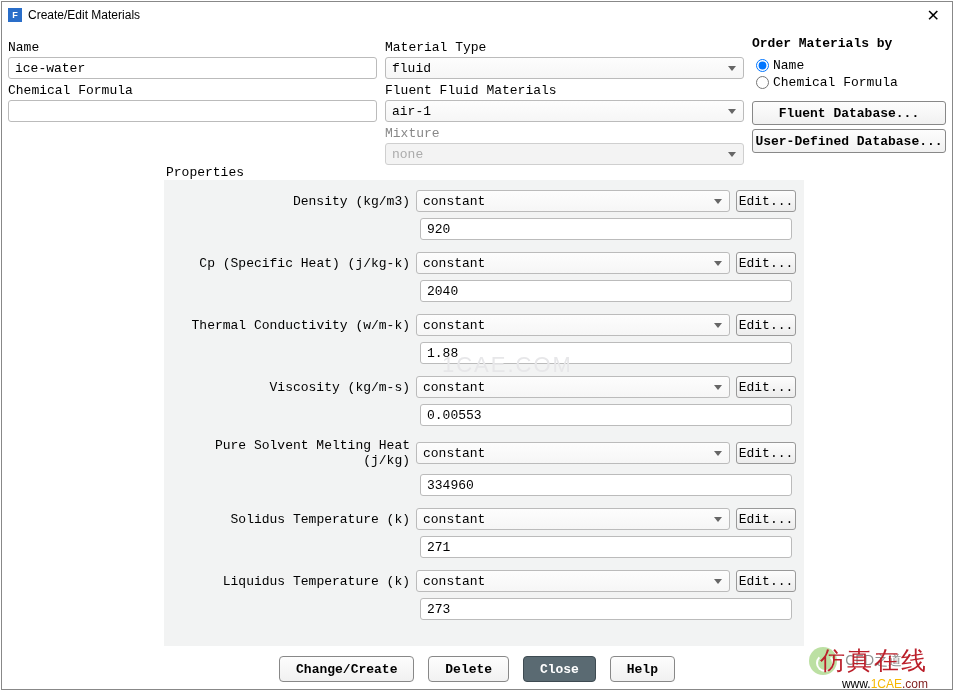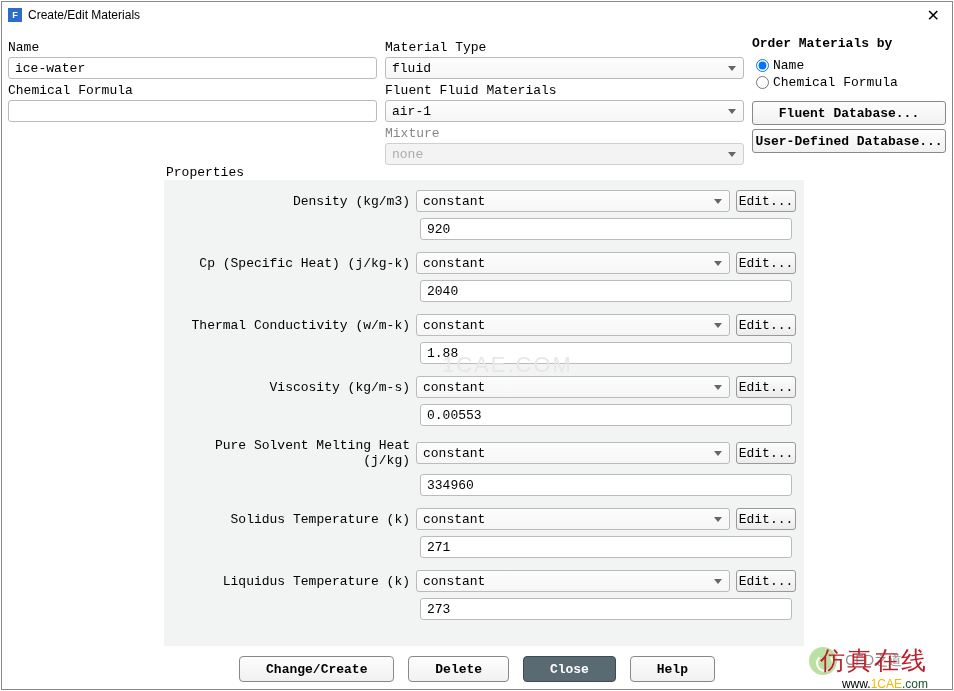--- a/index.html
+++ b/index.html
@@ -146,21 +146,21 @@
   padding:2px 6px;
   font-family:"Courier New",monospace;
   font-size:13px;
 }
 .bottom-buttons {
   text-align:center;
   padding: 10px 0;
 }
 .bottom-buttons button {
   height: 26px;
-  padding: 0 26px;
+  padding: 0 16px;
   margin: 0 3px;
   border:1px solid #888;
   border-radius:4px;
   background: linear-gradient(#fdfdfd,#f1f1f1);
   font-family:"Courier New",monospace;
   font-weight:bold;
   font-size:13px;
   cursor:pointer;
 }
 .bottom-buttons button.primary {
@@ -187,21 +187,21 @@
 .wm-text1{ font-size:14px; color:#222; }
 .watermark2 {
   position:absolute;
   right: 24px; bottom: -2px;
   font-family: sans-serif;
   text-align:right;
 }
 .wm-cn { font-size:25px; color:#bb1f2a; letter-spacing:2px; font-weight:500; }
 .wm-url { font-size:12px; }
 .wm-url .o{color:#f6b700;}
-.wm-url .r{color:#14532d;}
+.wm-url .r{color:#7f1d1d;}
 .faint-center {
   position:absolute;
   left:440px; top:350px;
   font-size:22px;
   color:#e7e7e9;
   font-family: sans-serif;
   letter-spacing:2px;
   pointer-events:none;
 }
 </style>

